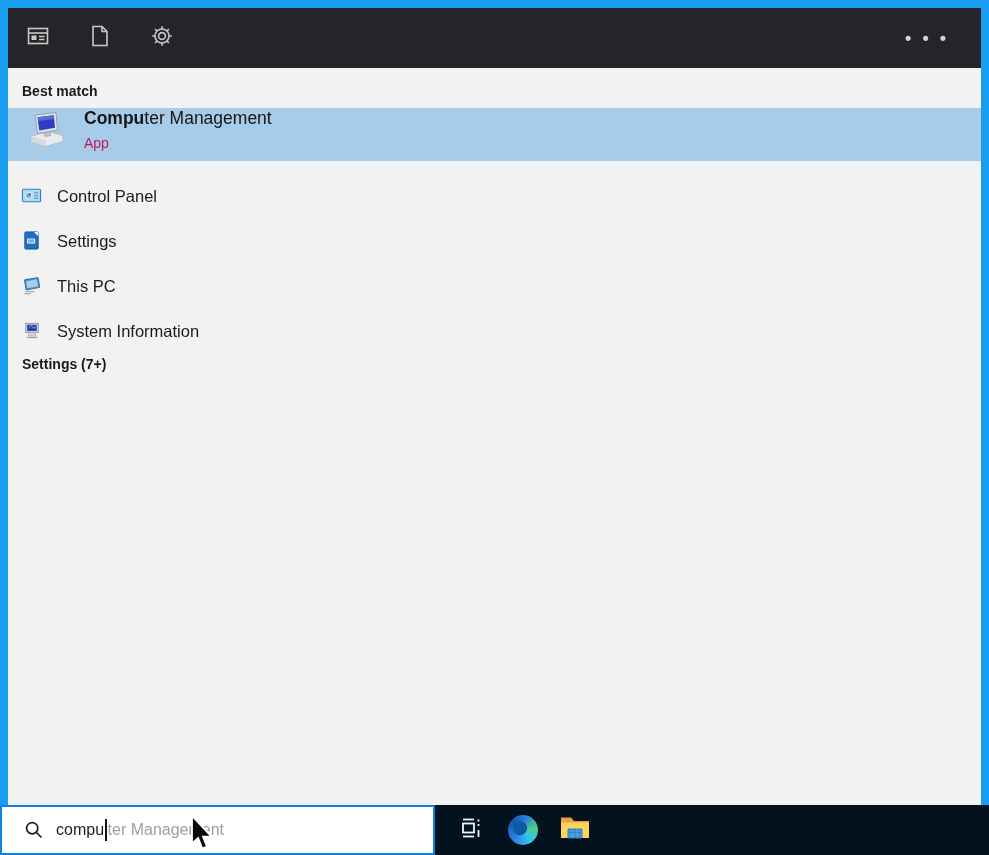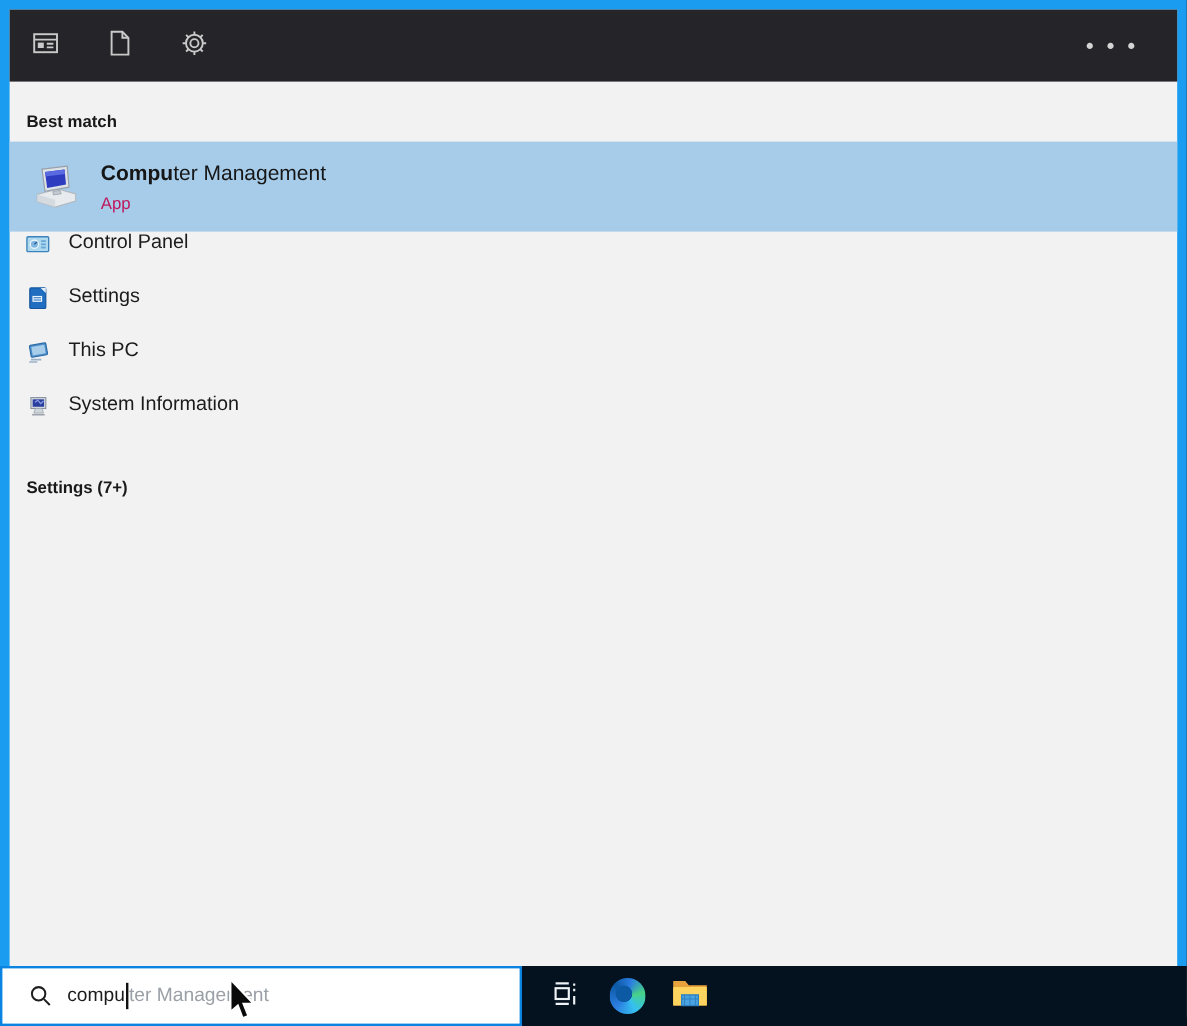--- a/index.html
+++ b/index.html
@@ -18,31 +18,31 @@
   .flyout{position:absolute;left:0;top:0;width:989px;height:805px;
     background:var(--frame-blue);padding:8px 8px 0 8px}
   .flyout-inner{width:100%;height:100%;display:flex;flex-direction:column;background:var(--body-bg)}
   .filter-bar{flex:0 0 60px;background:var(--header-bg);display:flex;align-items:center;
     padding:0 18px;gap:38px}
   .filter-btn{width:24px;height:24px;display:flex;align-items:center;justify-content:center;cursor:pointer}
   .more-btn{margin-left:auto;color:#d4d4d4;font-size:18px;letter-spacing:3px;line-height:10px;
     padding:0 14px;cursor:pointer;font-weight:700}
   .flyout-body{flex:1;display:flex;flex-direction:column}
 
-  .section-label{padding:25px 14px 9px;font-size:14px;font-weight:700;color:#191919}
+  .section-label{padding:15px 14px 9px;font-size:14px;font-weight:700;color:#191919}
   .section-label.tight{padding-top:19px}
 
-  .best-match-row{height:75px;background:var(--highlight-bg);display:flex;align-items:center;
+  .best-match-row{height:53px;background:var(--highlight-bg);display:flex;
     padding:0 16px;cursor:pointer}
   .bm-icon{width:44px;height:44px;margin-right:16px;flex:0 0 44px}
   .bm-title{font-size:17.5px;color:#161616;line-height:1.25}
   .bm-bold{font-weight:700}
   .bm-sub{font-size:14px;color:#be185d;margin-top:5px}
 
-  .app-row{height:45px;display:flex;align-items:flex-start;padding:0 13px;cursor:pointer;color:#1b1b1b}
+  .app-row{height:45px;display:flex;align-items:flex-end;padding:0 13px;cursor:pointer;color:#1b1b1b}
   .app-icon{width:21px;height:21px;margin-right:15px;flex:0 0 21px;display:flex;align-items:center;justify-content:center}
   .app-label{font-size:16.5px}
 
   
   .taskbar{position:absolute;left:0;top:805px;width:989px;height:50px;background:var(--taskbar-bg);
     display:flex;align-items:center}
   .search-box{width:435px;height:50px;background:#ffffff;border:2px solid var(--search-border);
     display:flex;align-items:center;padding:0 12px;cursor:text}
   .search-glyph{width:20px;height:20px;margin:0 12px 0 10px;flex:0 0 20px}
   .search-text{font-size:16px;white-space:pre;display:flex;align-items:center}

